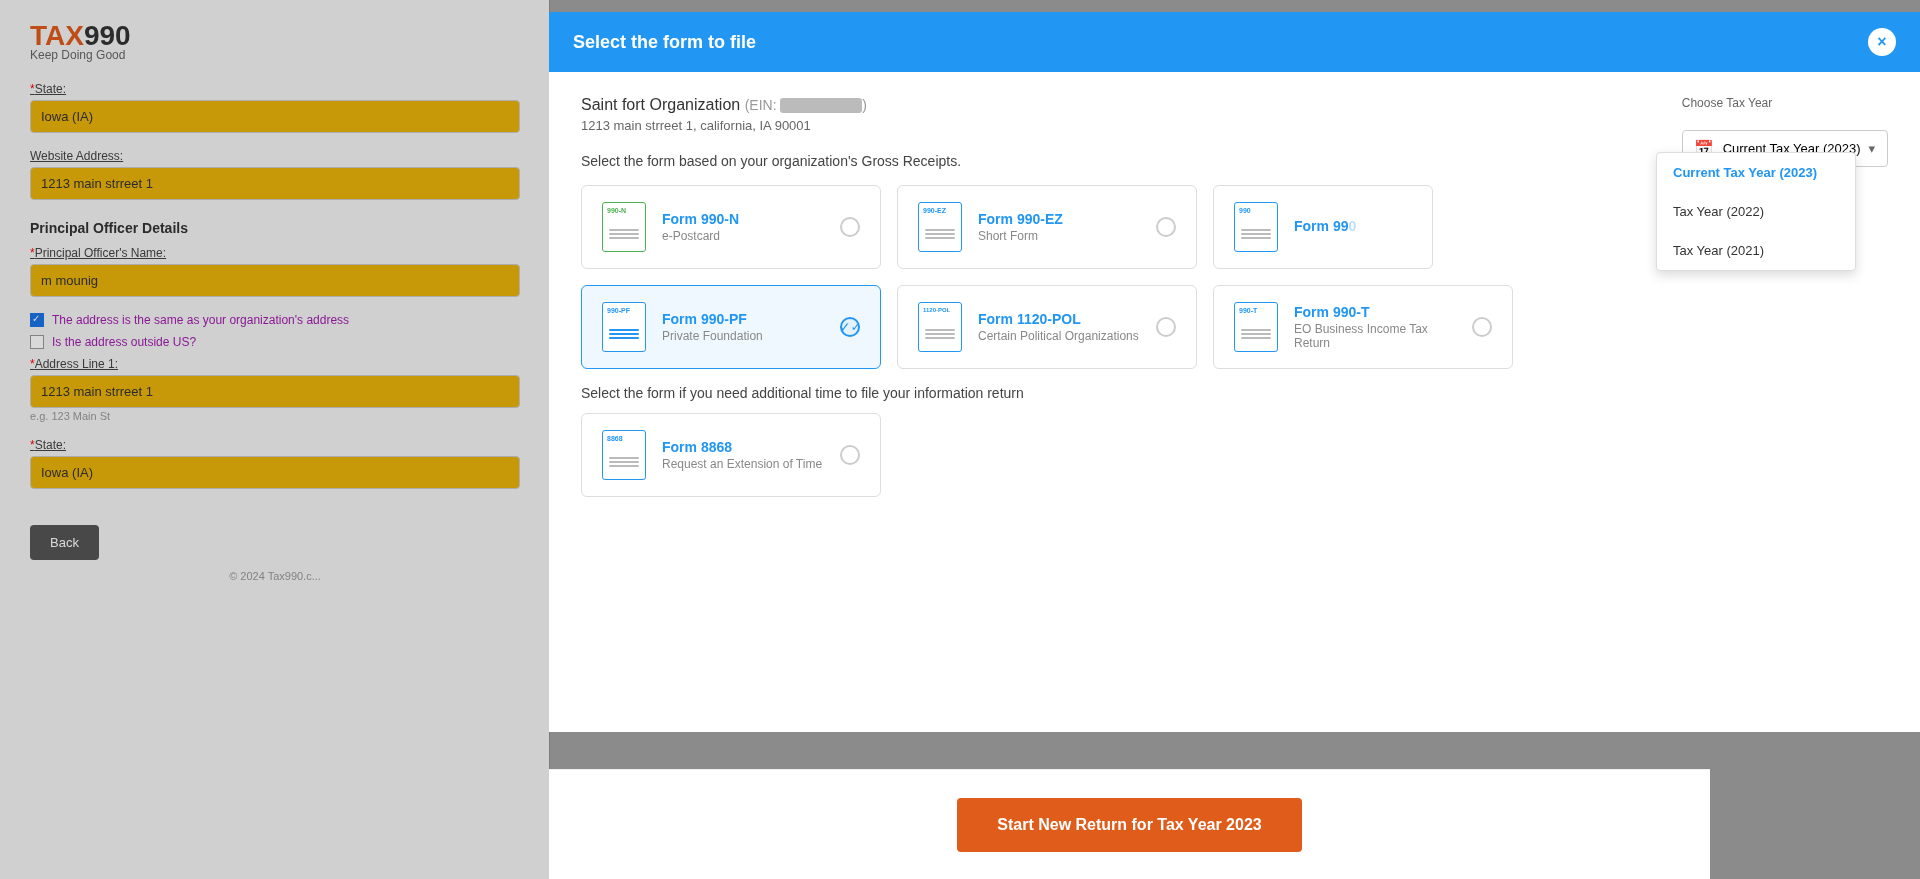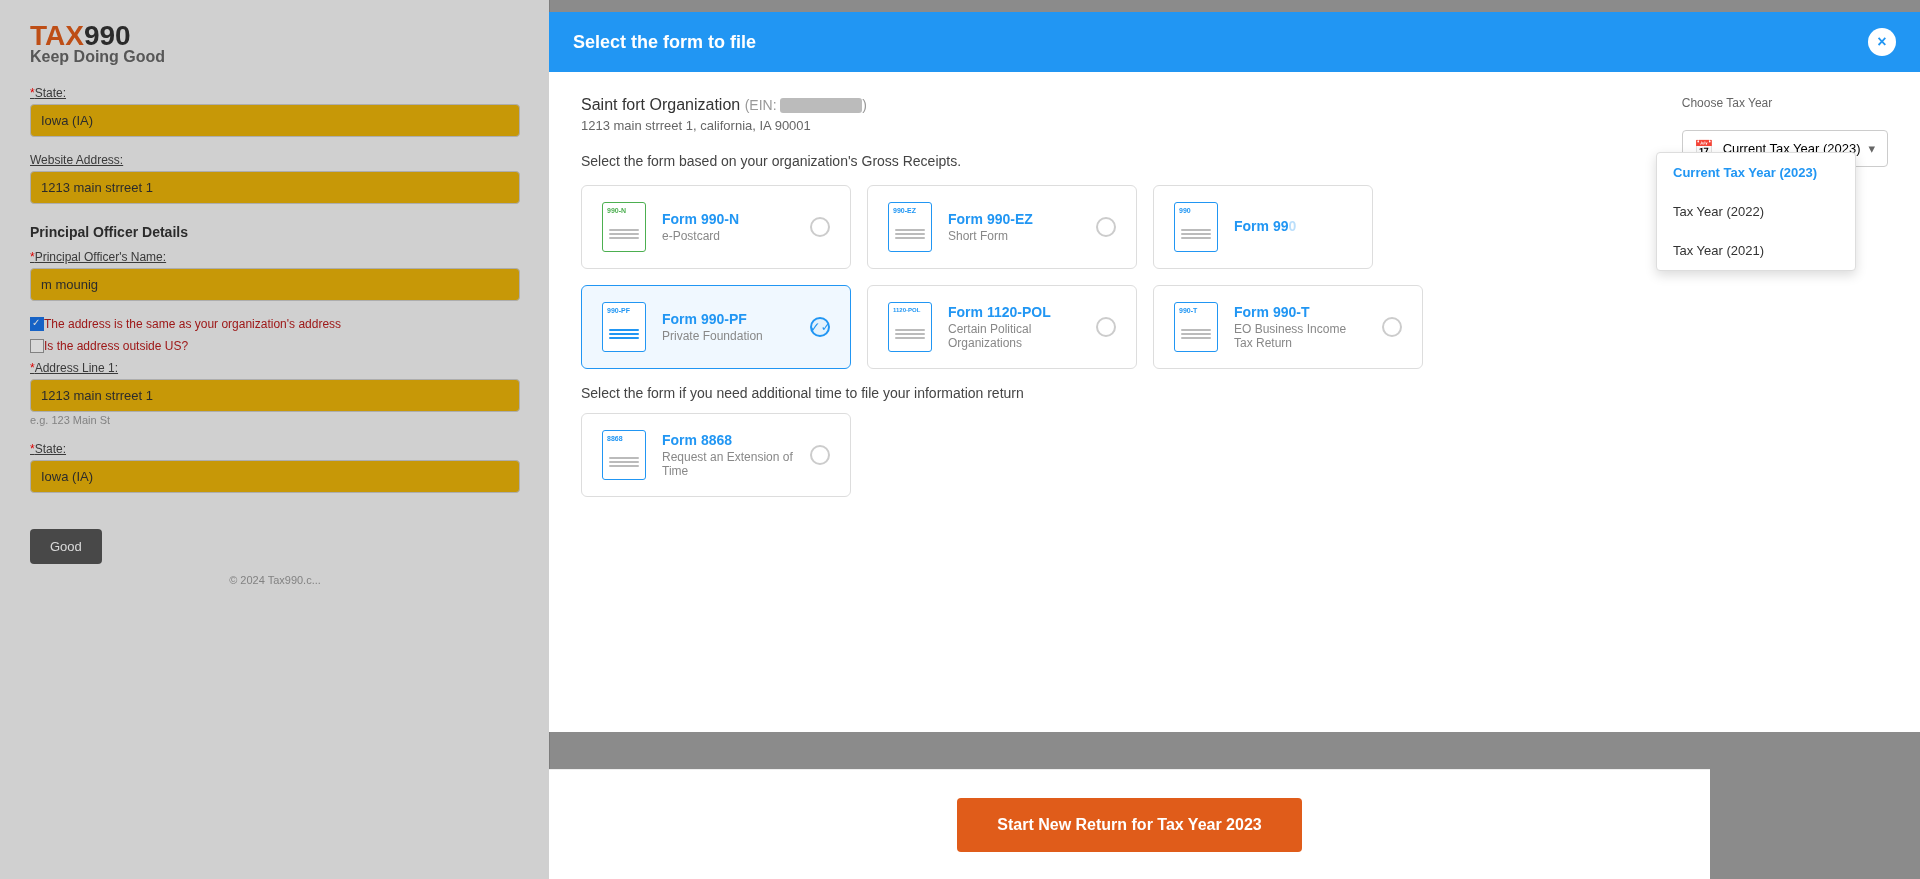--- a/index.html
+++ b/index.html
@@ -17,35 +17,35 @@
     }
     .bg-form .logo-area {
       margin-bottom: 20px;
     }
     .bg-form .logo {
       font-size: 28px;
       font-weight: bold;
       color: #e05c1a;
     }
     .bg-form .logo span { color: #333; }
-    .bg-form .logo-sub { font-size: 16px; color: #666; margin-top: -4px; font-weight: bold; }
+    .bg-form .logo-sub { font-size: 12px; color: #666; margin-top: -4px; }
     .field-group { margin-bottom: 16px; }
     .field-label { font-size: 12px; color: #444; margin-bottom: 4px; text-decoration: underline; }
     .field-input {
       width: 100%;
       padding: 8px 10px;
       border: 1px solid #ccc;
       border-radius: 4px;
       background: #eab308;
       font-size: 13px;
       color: #333;
     }
     .field-hint { font-size: 11px; color: #999; margin-top: 2px; }
     .section-title { font-size: 14px; font-weight: bold; color: #333; margin: 20px 0 10px; }
-    .checkbox-row { display: flex; align-items: center; gap: 0; margin-bottom: 8px; font-size: 12px; color: #b91c1c; }
+    .checkbox-row { display: flex; align-items: center; gap: 8px; margin-bottom: 8px; font-size: 12px; color: #a21caf; }
     .checkbox-box { width: 14px; height: 14px; border: 1px solid #999; display: inline-block; background: white; }
     .checkbox-box.checked { background: #1a73e8; border-color: #1a73e8; position: relative; }
     .checkbox-box.checked::after { content: '✓'; color: white; font-size: 10px; position: absolute; top: -1px; left: 1px; }
     .back-btn {
       background: #555;
       color: white;
       border: none;
       padding: 10px 20px;
       border-radius: 4px;
       font-size: 13px;
@@ -168,21 +168,21 @@
     }
 
     .form-card {
       border: 1px solid #ddd;
       border-radius: 6px;
       padding: 16px 20px;
       display: flex;
       align-items: center;
       gap: 16px;
       cursor: pointer;
-      width: 270px;
+      width: 300px;
       position: relative;
       background: white;
     }
     .form-card.selected {
       border-color: #2196F3;
       background: #f0f8ff;
     }
     .form-icon {
       width: 44px;
       height: 50px;
@@ -349,21 +349,21 @@
     <div class="field-hint">e.g. 123 Main St</div>
   </div>
 
   <div class="field-group">
     <div class="field-label">
       <span style="color:red">*</span><span>State:</span>
     </div>
     <div class="field-input">Iowa (IA)</div>
   </div>
 
-  <button class="back-btn">Good</button>
+  <button class="back-btn">Back</button>
 
   <div class="footer-text">© 2024 Tax990.c...</div>
 </div>
 
 <div class="overlay"></div>
 
 <div class="modal">
   <div class="modal-header">
     <span class="modal-header-title">Select the form to file</span>
     <div class="modal-close">×</div>

